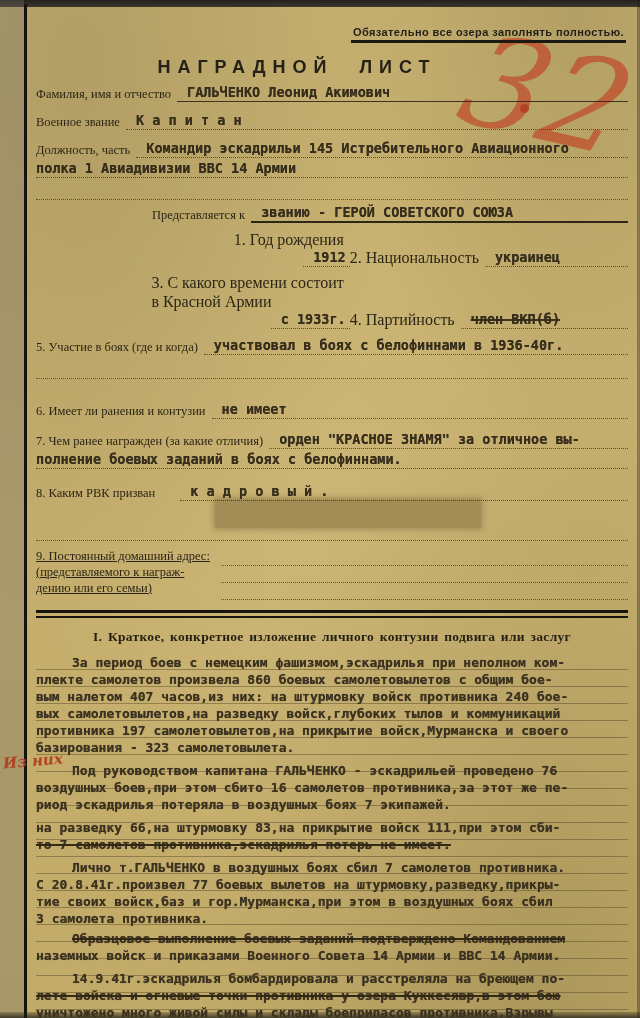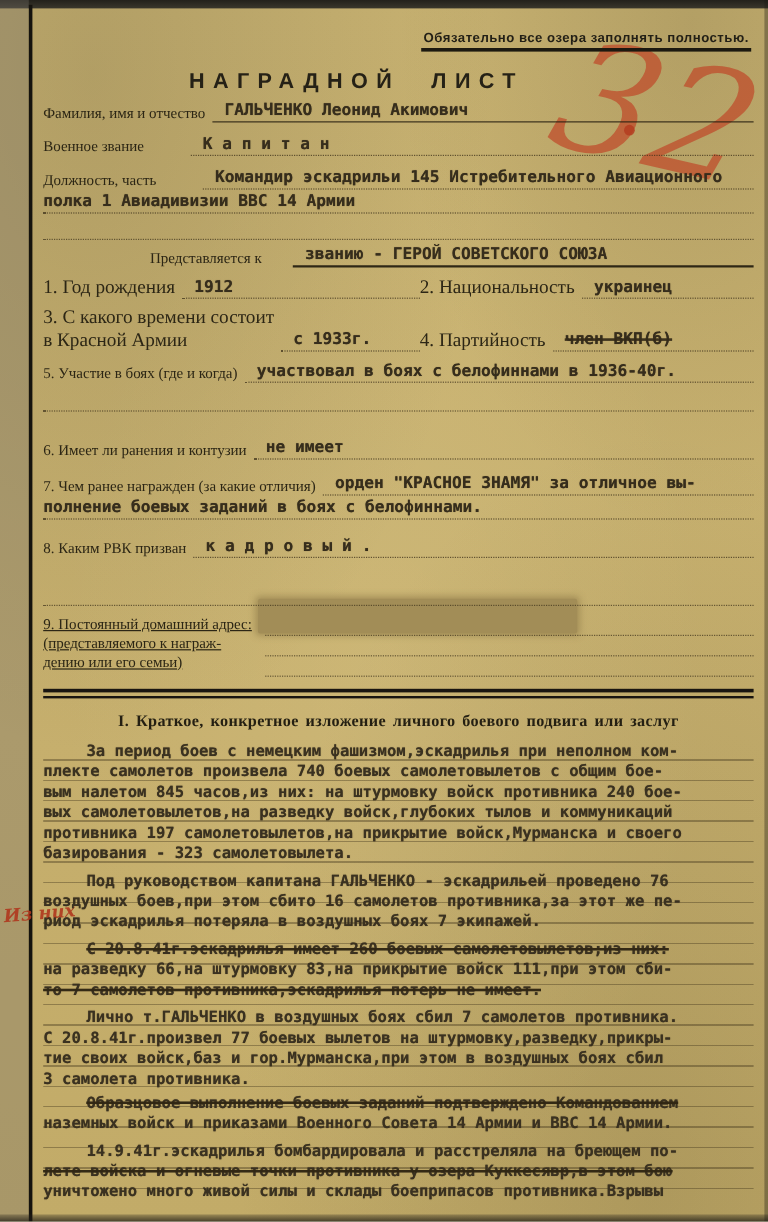--- a/index.html
+++ b/index.html
@@ -47,21 +47,21 @@
   }
   .solidline{border-bottom:1.6px solid rgba(40,32,16,.85);}
   .heavyline{border-bottom:2px solid rgba(30,24,12,.9);}
   .fline{
     border-bottom:1.6px dotted rgba(60,48,26,.75);
     font-family:"DejaVu Sans Mono",monospace;font-size:13.5px;font-weight:bold;
     color:#362d1c;padding:2px 4px 1px 0;white-space:nowrap;text-shadow:0 0 .6px rgba(54,45,28,.8);
   }
   .dotline{border-bottom:1.6px dotted rgba(60,48,26,.7);height:15px;}
   .col2{display:flex;}
-  .col2 > .cell-l{width:53%;display:flex;align-items:flex-end;}
+  .col2 > .cell-l{width:53%;display:flex;align-items:flex-end;flex-direction:column;}
   .col2 > .cell-r{width:47%;display:flex;align-items:flex-end;}
   .struckline{text-decoration:line-through;text-decoration-thickness:2px;text-decoration-color:rgba(52,42,22,.65);}
 
   .addr{display:flex;margin-top:8px;}
   .addr-label{width:185px;font-size:12.5px;line-height:1.25;color:#2c2615;text-decoration:underline;}
   .addr-rules{flex:1;display:flex;flex-direction:column;justify-content:flex-end;}
   .addr-rules .dotline{height:16px;}
 
   .redaction{
     position:absolute;left:215px;top:499px;width:266px;height:29px;
@@ -101,23 +101,23 @@
     pointer-events:none;
   }
   .red-dot{position:absolute;left:520px;top:104px;width:9px;height:9px;border-radius:50%;background:rgba(180,60,32,.85);}
   .margin-note{
     position:absolute;left:3px;top:752px;
     font-family:"DejaVu Serif",serif;font-style:italic;font-weight:bold;
     font-size:15px;color:rgba(175,55,30,.9);
     transform:rotate(-5deg);white-space:nowrap;
   }
   .mt4{margin-top:4px;}.mt6{margin-top:6px;}.mt8{margin-top:8px;}
-  .mt10{margin-top:10px;gap:33px;}.mt12{margin-top:12px;}.mt14{margin-top:14px;}
+  .mt10{margin-top:10px;}.mt12{margin-top:12px;}.mt14{margin-top:14px;gap:19px;}
   .mt22{margin-top:22px;}.mt24{margin-top:24px;}
-  .indent90{margin-left:89px;gap:20px;}
+  .indent90{margin-left:116px;}
 </style>
 </head>
 <body>
 
 <div class="page">
   <div class="edge-top"></div>
   <div class="edge-left"></div>
   <div class="edge-line"></div>
   <div class="edge-right"></div>
   <div class="edge-bottom"></div>
@@ -214,38 +214,37 @@
       </div>
       <div class="addr-rules">
         <div class="dotline"></div>
         <div class="dotline"></div>
         <div class="dotline"></div>
       </div>
     </div>
 
     <div class="dblrule"></div>
 
-    <div class="sheading">I. Краткое, конкретное изложение личного боевого подвига или заслуг</div>
+    <div class="sheading">I. Краткое, конкретное изложение личного контузии подвига или заслуг</div>
 
     <div class="bodytext">
       <div class="para">
         <div class="bline ind">За период боев с немецким фашизмом,эскадрилья при неполном ком-</div>
-        <div class="bline">плекте самолетов произвела 740 боевых самолетовылетов с общим бое-</div>
-        <div class="bline">вым налетом 845 часов,из них: на штурмовку войск противника 240 бое-</div>
+        <div class="bline">плекте самолетов произвела 860 боевых самолетовылетов с общим бое-</div>
+        <div class="bline">вым налетом 407 часов,из них: на штурмовку войск противника 240 бое-</div>
         <div class="bline">вых самолетовылетов,на разведку войск,глубоких тылов и коммуникаций</div>
         <div class="bline">противника 197 самолетовылетов,на прикрытие войск,Мурманска и своего</div>
         <div class="bline">базирования - 323 самолетовылета.</div>
       </div>
       <div class="para">
         <div class="bline ind">Под руководством капитана ГАЛЬЧЕНКО - эскадрильей проведено 76</div>
         <div class="bline">воздушных боев,при этом сбито 16 самолетов противника,за этот же пе-</div>
         <div class="bline">риод эскадрилья потеряла в воздушных боях 7 экипажей.</div>
       </div>
       <div class="para">
-        <div class="bline ind struck">С 20.8.41г.эскадрилья имеет 260 боевых самолетовылетов;из них:</div>
         <div class="bline">на разведку 66,на штурмовку 83,на прикрытие войск 111,при этом сби-</div>
         <div class="bline struck">то 7 самолетов противника,эскадрилья потерь не имеет.</div>
       </div>
       <div class="para">
         <div class="bline ind">Лично т.ГАЛЬЧЕНКО в воздушных боях сбил 7 самолетов противника.</div>
         <div class="bline">С 20.8.41г.произвел 77 боевых вылетов на штурмовку,разведку,прикры-</div>
         <div class="bline">тие своих войск,баз и гор.Мурманска,при этом в воздушных боях сбил</div>
         <div class="bline">3 самолета противника.</div>
       </div>
       <div class="para gap-big">

